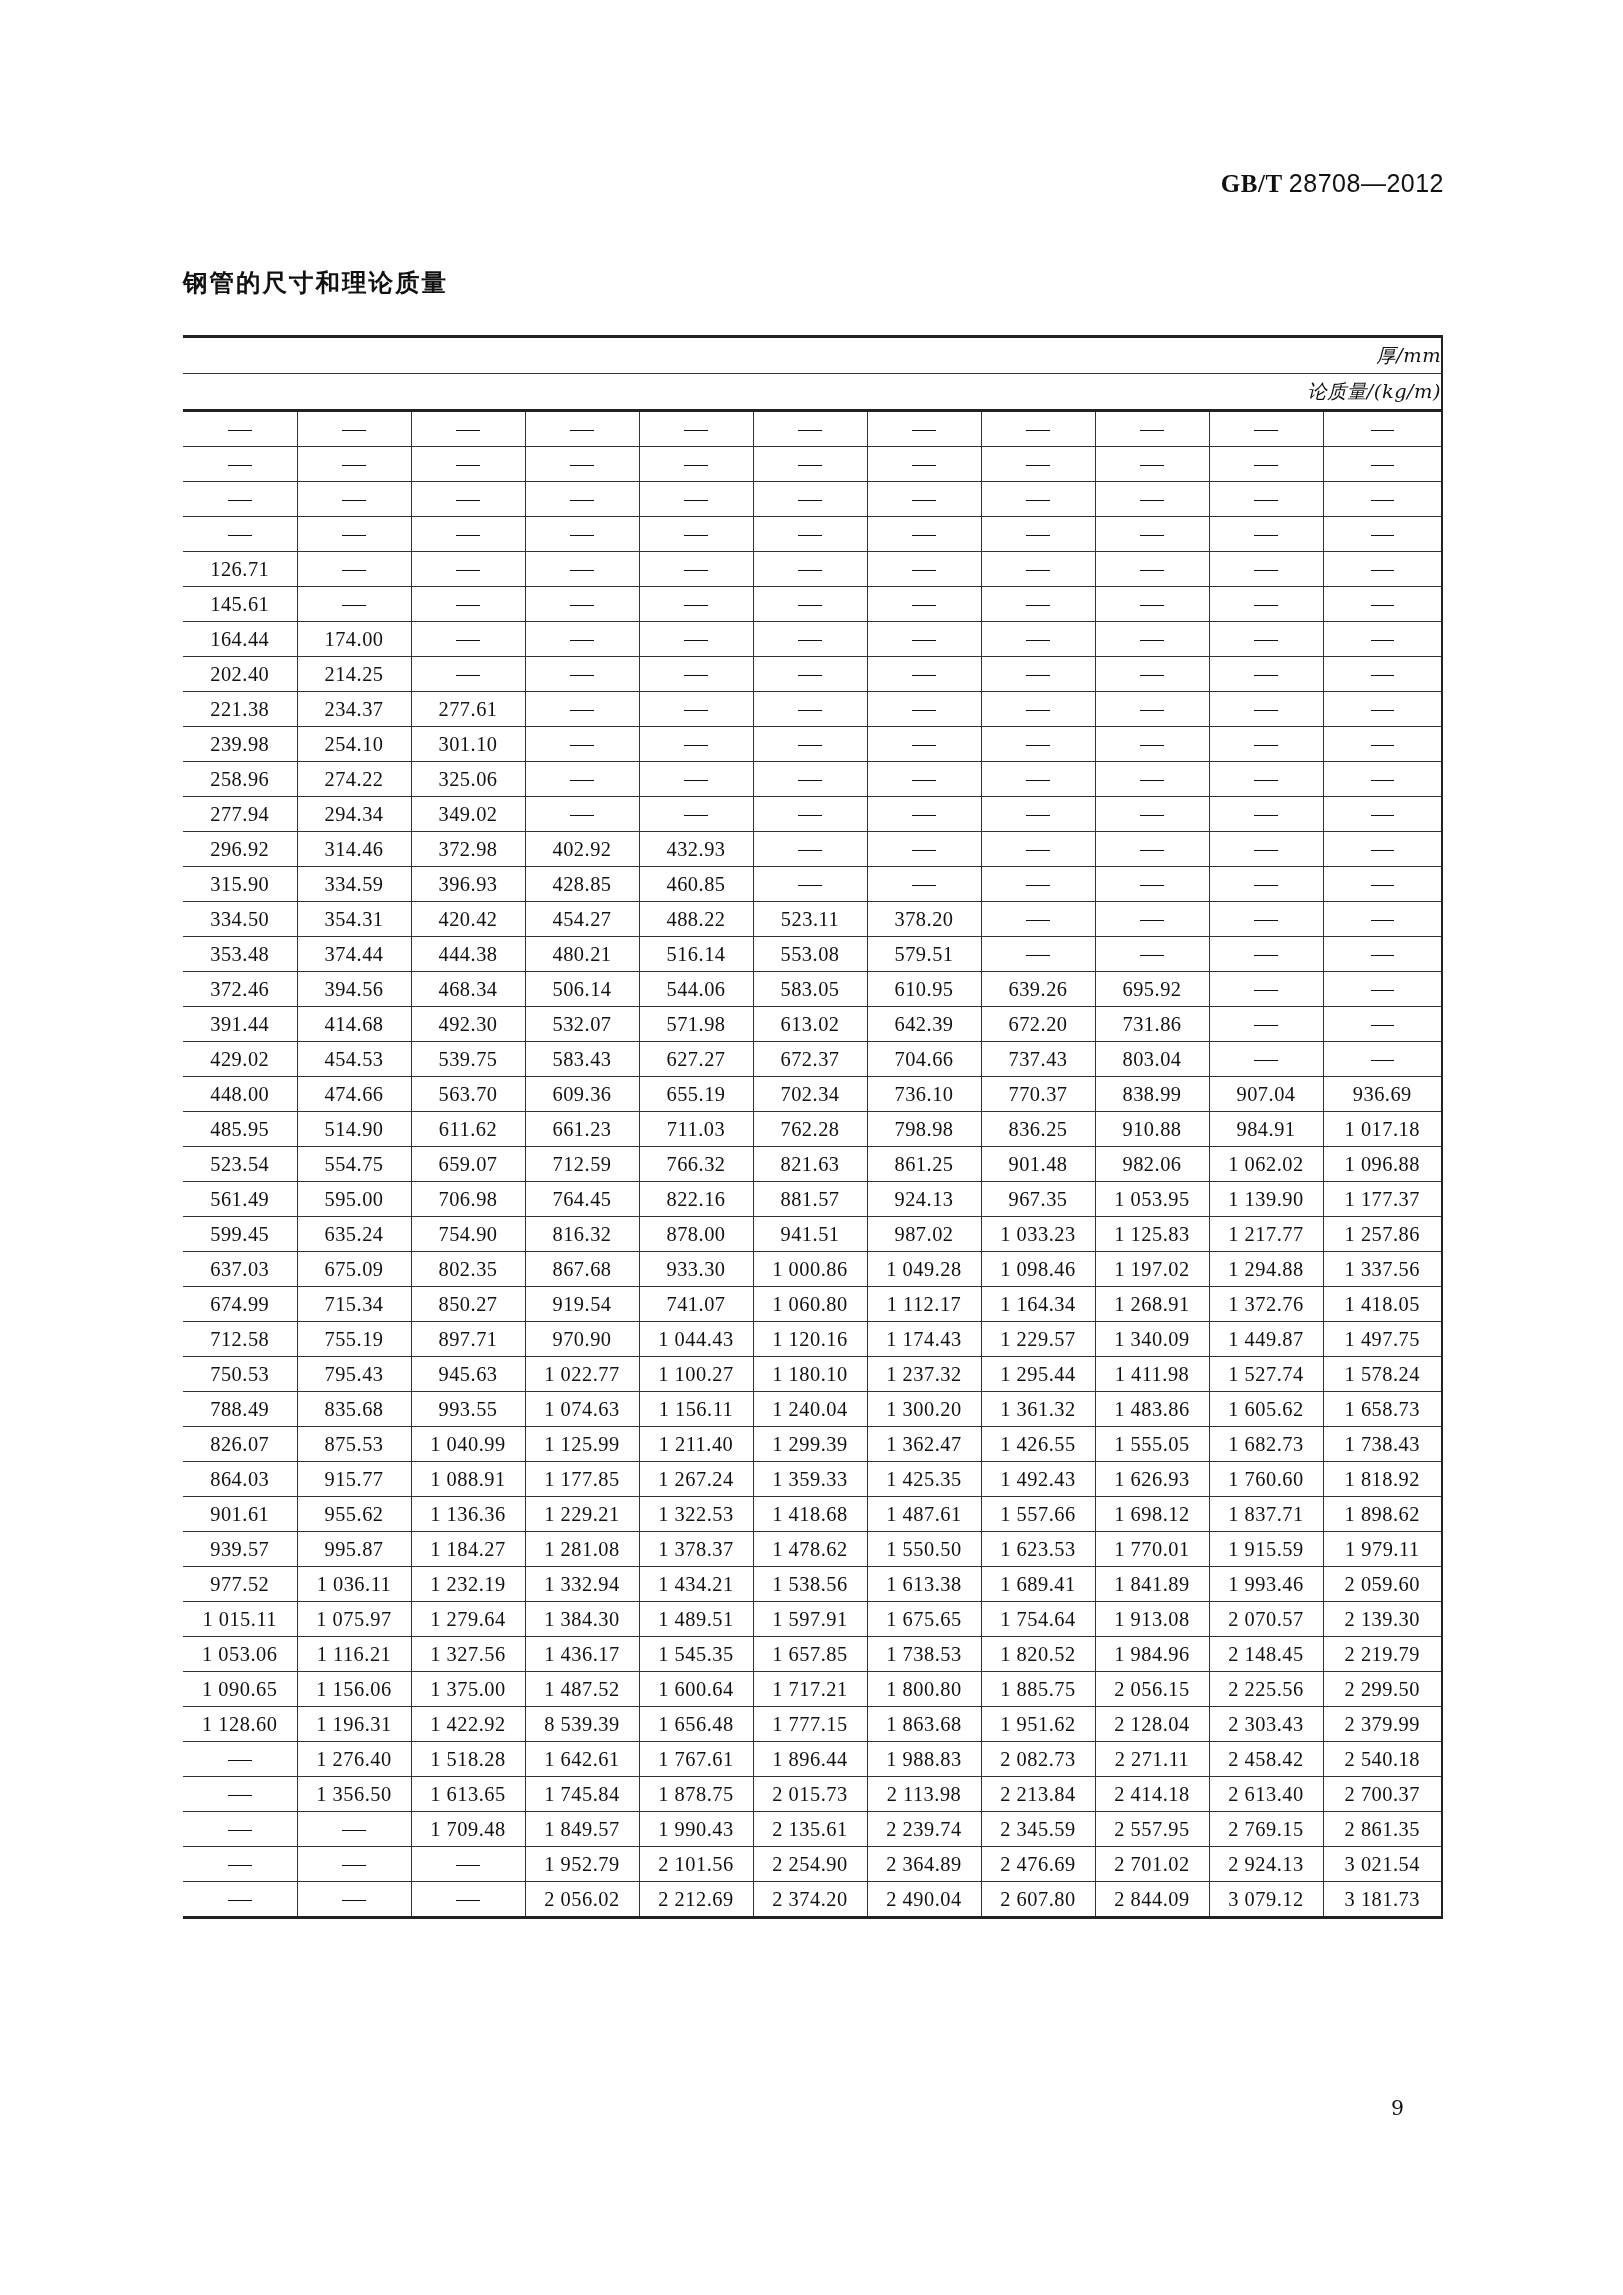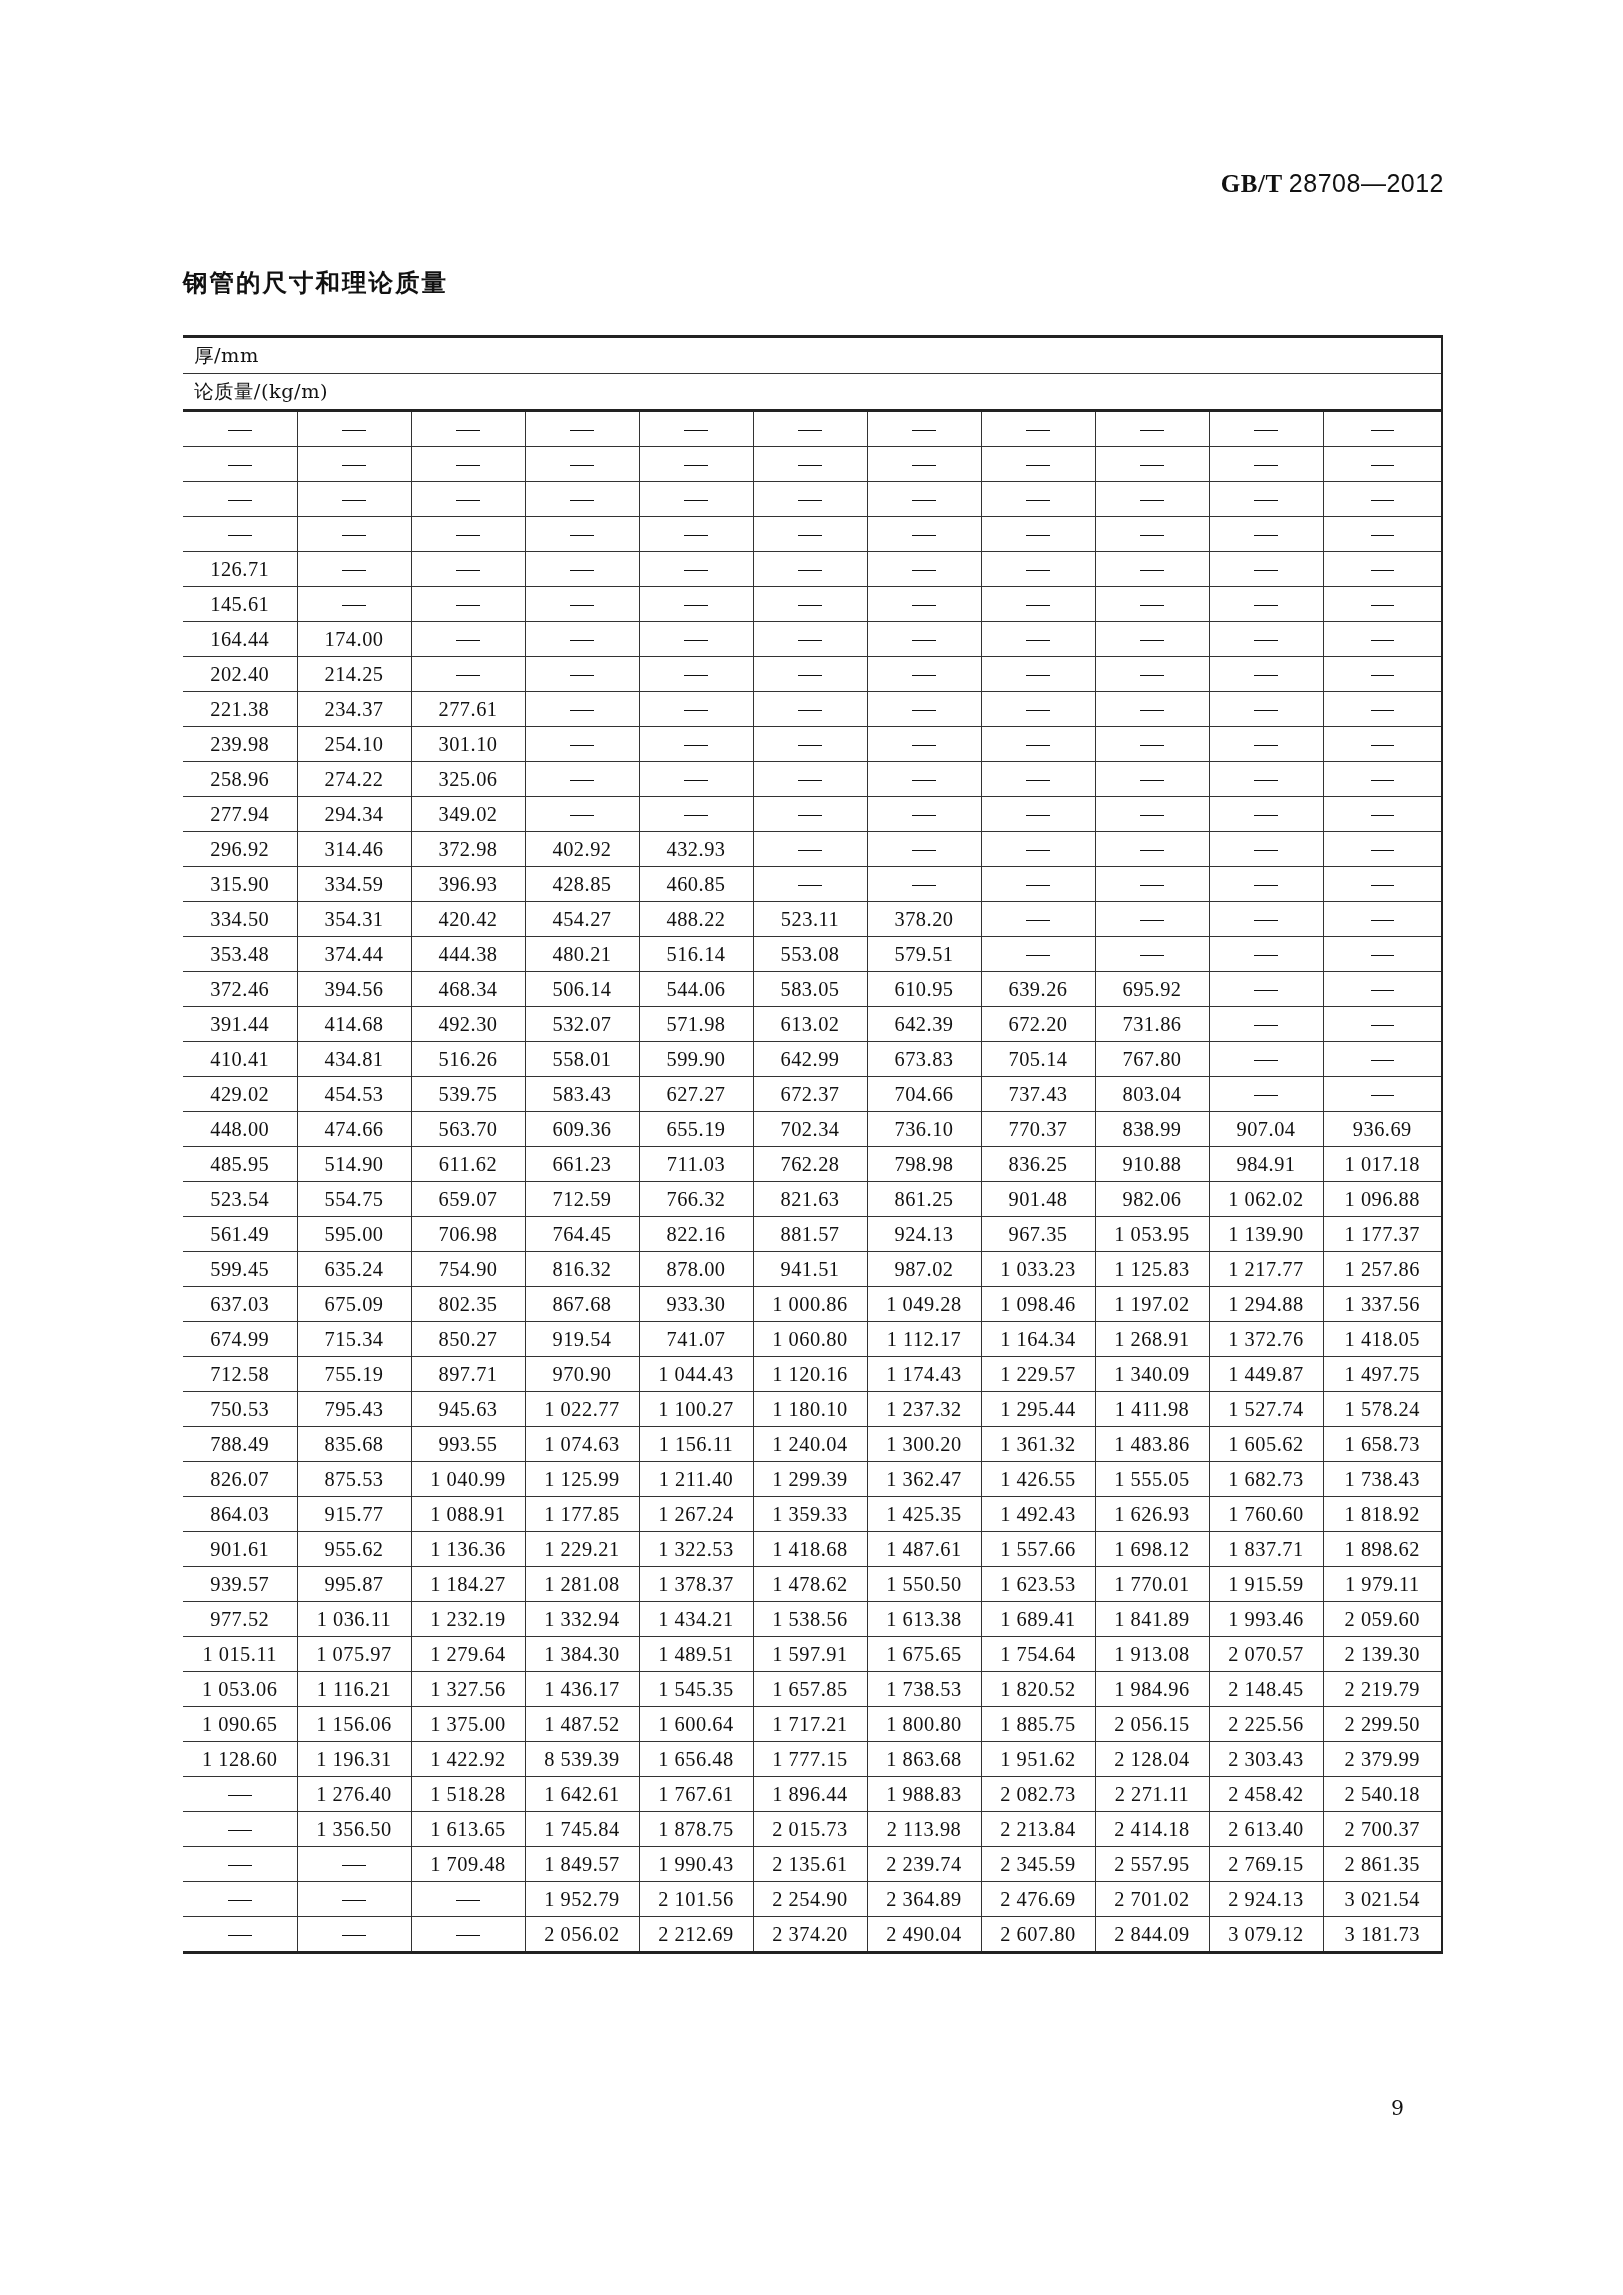--- a/index.html
+++ b/index.html
@@ -11,22 +11,22 @@
   .section-title { position: absolute; top: 266px; left: 183px;
                    font-family: "DejaVu Sans", sans-serif; font-size: 24.5px; font-weight: bold; letter-spacing: 2px; }
   .page-number { position: absolute; top: 2096px; left: 1391px; font-size: 20.4px;
                  font-family: "DejaVu Serif", serif; }
   table.data { position: absolute; top: 335px; left: 183px; width: 1259px;
                border-collapse: collapse; table-layout: fixed;
                border-top: 3.1px solid #222; border-bottom: 3.1px solid #222; border-right: 2px solid #222; }
   table.data td { border: 1px solid #333; text-align: center; vertical-align: middle;
                   font-family: "Liberation Serif", "DejaVu Serif", serif; font-size: 20.4px;
                   height: 34px; padding: 0; white-space: nowrap; letter-spacing: 0.5px; }
-  table.data tr.hdr td.span { text-align: left; padding-left: 11.2px; border-left: none;
-                              font-family: "DejaVu Serif", serif; font-size: 19.4px; height: 35px; }
+  table.data tr.hdr td.span { text-align: right; padding-left: 11.2px; border-left: none;
+                              font-family: "DejaVu Serif", serif; font-size: 19.4px; height: 35px; font-style: italic; }
   table.data tr.unit-row td { border-bottom: 3.1px solid #222; }
   table.data tr.thick td { font-size: 20.4px; height: 35px; }
   table.data td:first-child { border-left: none; }
   .dash { display: inline-block; width: 23.5px; height: 0; border-top: 1px solid #111; vertical-align: middle; }
 </style>
 </head>
 <body>
 
 <div class="std-code"><span>GB/T</span> <span class="num">28708—2012</span></div>
 
@@ -281,33 +281,20 @@
         <td>532.07</td>
         <td>571.98</td>
         <td>613.02</td>
         <td>642.39</td>
         <td>672.20</td>
         <td>731.86</td>
         <td><span class="dash"></span></td>
         <td><span class="dash"></span></td>
       </tr>
       <tr>
-        <td>410.41</td>
-        <td>434.81</td>
-        <td>516.26</td>
-        <td>558.01</td>
-        <td>599.90</td>
-        <td>642.99</td>
-        <td>673.83</td>
-        <td>705.14</td>
-        <td>767.80</td>
-        <td><span class="dash"></span></td>
-        <td><span class="dash"></span></td>
-      </tr>
-      <tr>
         <td>429.02</td>
         <td>454.53</td>
         <td>539.75</td>
         <td>583.43</td>
         <td>627.27</td>
         <td>672.37</td>
         <td>704.66</td>
         <td>737.43</td>
         <td>803.04</td>
         <td><span class="dash"></span></td>

